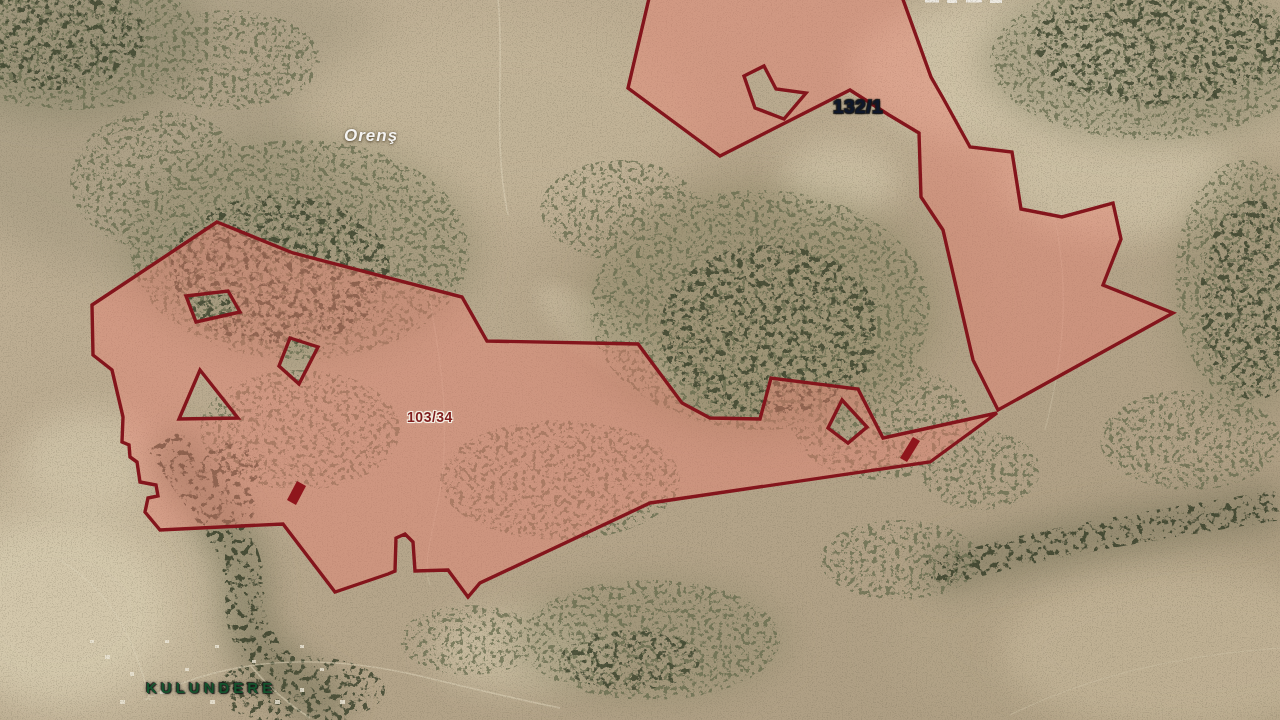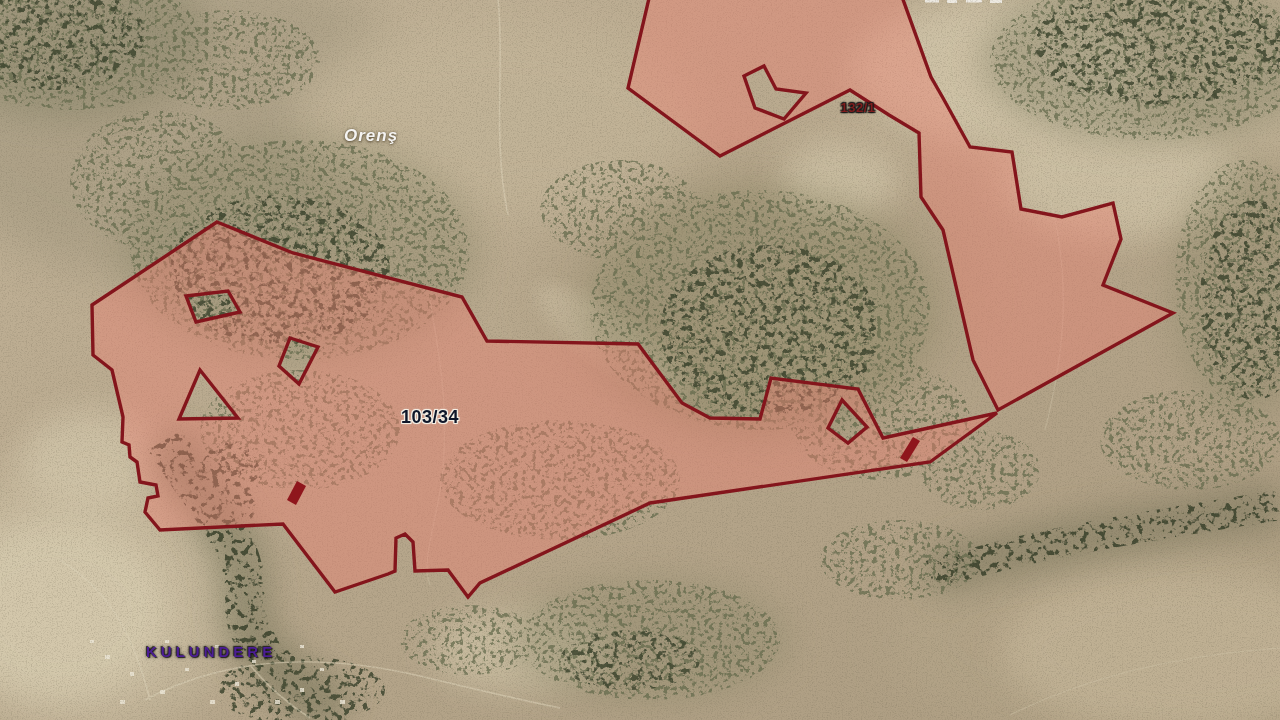--- a/index.html
+++ b/index.html
@@ -5,37 +5,38 @@
   html,body{margin:0;padding:0;background:#000;}
   .stage{
     position:relative;width:1280px;height:720px;overflow:hidden;
     font-family:"Liberation Sans","DejaVu Sans",sans-serif;
     background:#b7a78c;cursor:grab;
   }
   .stage svg{position:absolute;left:0;top:0;display:block;}
   .label{position:absolute;white-space:nowrap;pointer-events:none;}
   .label.parcel{transform:translate(-50%,-50%);font-weight:700;}
   .label.parcel.light{
-    color:#7f1d1d;font-size:13px;letter-spacing:0.5px;
+    color:#0f172a;font-size:19px;letter-spacing:0.5px;
     text-shadow:-1px -1px 1px #1a1a1a,1px -1px 1px #1a1a1a,-1px 1px 1px #1a1a1a,
                 1px 1px 1px #1a1a1a,0 0 3px #000;
   }
   .label.parcel.dark{
-    color:#0f172a;font-size:18px;letter-spacing:0.5px;
+    color:#7f1d1d;font-size:14px;letter-spacing:0.5px;
     text-shadow:-1px -1px 0 #f4efe4,1px -1px 0 #f4efe4,-1px 1px 0 #f4efe4,
                 1px 1px 0 #f4efe4,0 0 3px #fff;
   }
   .label.place.district{
     color:rgba(255,255,255,0.93);font-size:17px;font-weight:600;font-style:italic;
     letter-spacing:1px;text-shadow:0 1px 3px rgba(60,48,28,0.75),0 0 2px rgba(80,66,40,0.5);
   }
   .label.place.village{
-    color:#4c1d95;font-size:15px;font-weight:700;letter-spacing:4px;
+    color:#14532d;font-size:15px;font-weight:700;letter-spacing:4px;
     text-shadow:-1px -1px 1px rgba(20,20,20,0.85),1px 1px 1px rgba(20,20,20,0.9),
                 0 0 4px rgba(0,0,0,0.8);
+    margin-top:36px;
   }
 </style>
 </head>
 <body>
 
 <div class="stage">
 
   <svg class="terrain" width="1280" height="720" viewBox="0 0 1280 720" aria-hidden="true">
     <defs>
       <linearGradient id="baseg" x1="0" y1="0" x2="1" y2="1">

